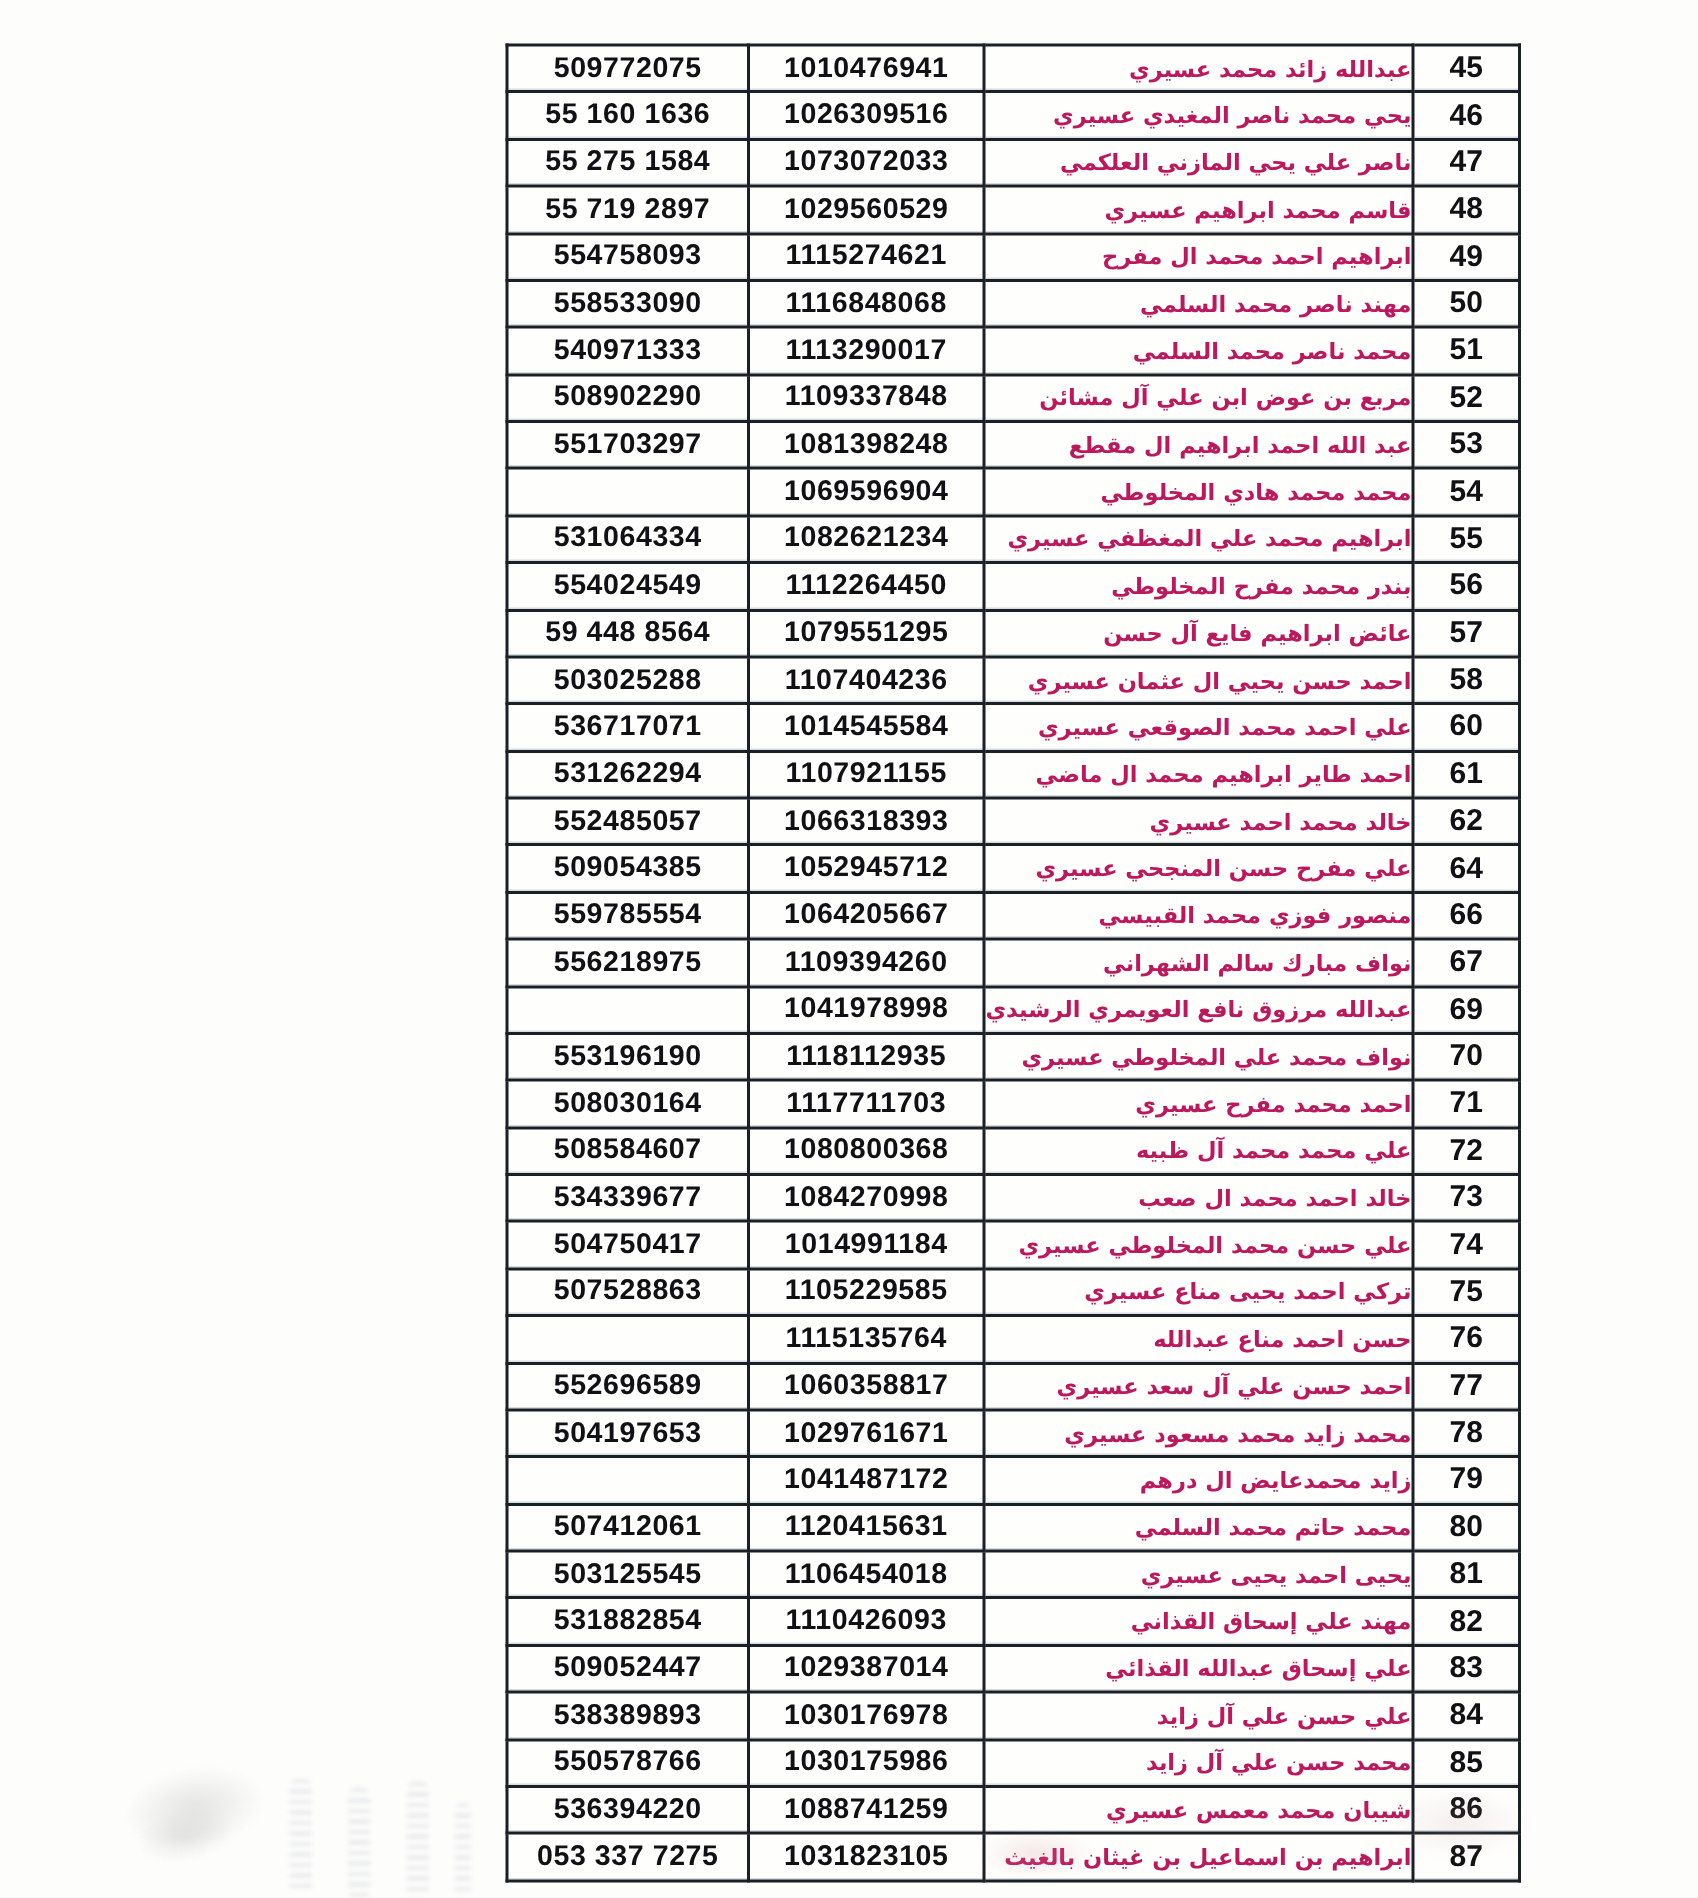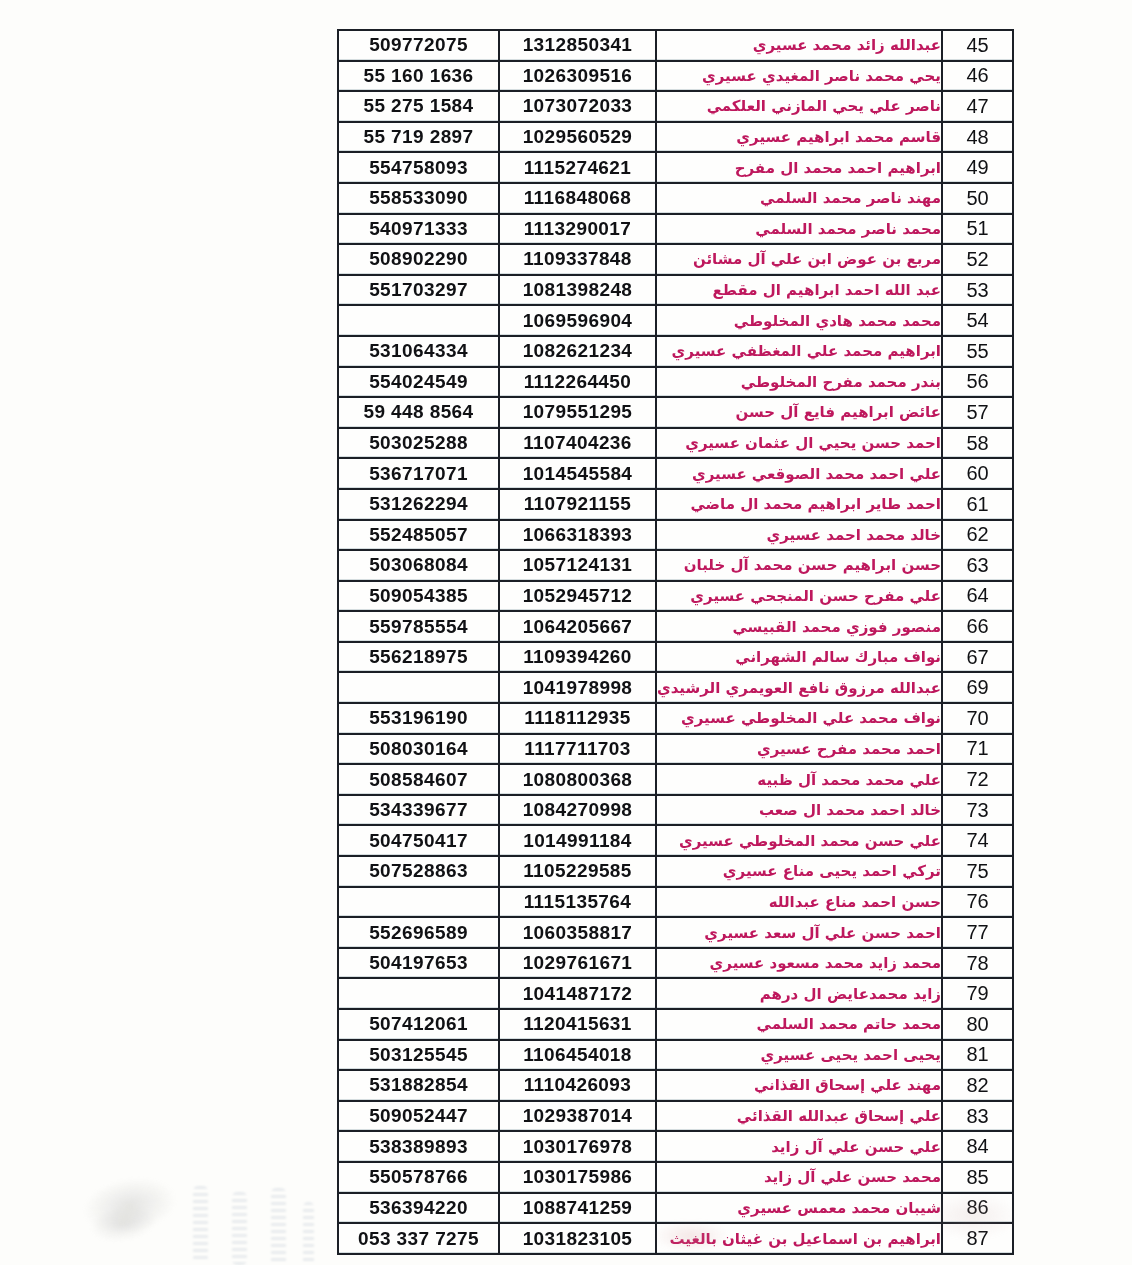--- a/index.html
+++ b/index.html
@@ -43,21 +43,21 @@
     direction: rtl;
     text-align: right;
     padding-right: 3px;
     font-family: "DejaVu Sans", sans-serif;
     font-weight: bold;
     font-size: 15px;
     color: #be185d;
   }
   td.col-no {
     text-align: center;
-    font-weight: normal;
+    font-weight: bold;
     font-size: 20px;
     color: #101114;
   }
 
   
   .wm-blob {
     position: absolute;
     left: 72px;
     top: 1176px;
     width: 120px;
@@ -104,21 +104,21 @@
   <table class="roster">
     <colgroup>
       <col style="width:161px">
       <col style="width:157px">
       <col style="width:286px">
       <col style="width:71px">
     </colgroup>
     <tbody>
         <tr>
           <td class="col-phone">509772075</td>
-          <td class="col-id">1312850341</td>
+          <td class="col-id">1010476941</td>
           <td class="col-name">عبدالله زائد محمد عسيري</td>
           <td class="col-no">45</td>
         </tr>
         <tr>
           <td class="col-phone">55 160 1636</td>
           <td class="col-id">1026309516</td>
           <td class="col-name">يحي محمد ناصر المغيدي عسيري</td>
           <td class="col-no">46</td>
         </tr>
         <tr>
@@ -203,26 +203,20 @@
           <td class="col-phone">531262294</td>
           <td class="col-id">1107921155</td>
           <td class="col-name">احمد طاير ابراهيم محمد ال ماضي</td>
           <td class="col-no">61</td>
         </tr>
         <tr>
           <td class="col-phone">552485057</td>
           <td class="col-id">1066318393</td>
           <td class="col-name">خالد محمد احمد عسيري</td>
           <td class="col-no">62</td>
-        </tr>
-        <tr>
-          <td class="col-phone">503068084</td>
-          <td class="col-id">1057124131</td>
-          <td class="col-name">حسن ابراهيم حسن محمد آل خلبان</td>
-          <td class="col-no">63</td>
         </tr>
         <tr>
           <td class="col-phone">509054385</td>
           <td class="col-id">1052945712</td>
           <td class="col-name">علي مفرح حسن المنجحي عسيري</td>
           <td class="col-no">64</td>
         </tr>
         <tr>
           <td class="col-phone">559785554</td>
           <td class="col-id">1064205667</td>

